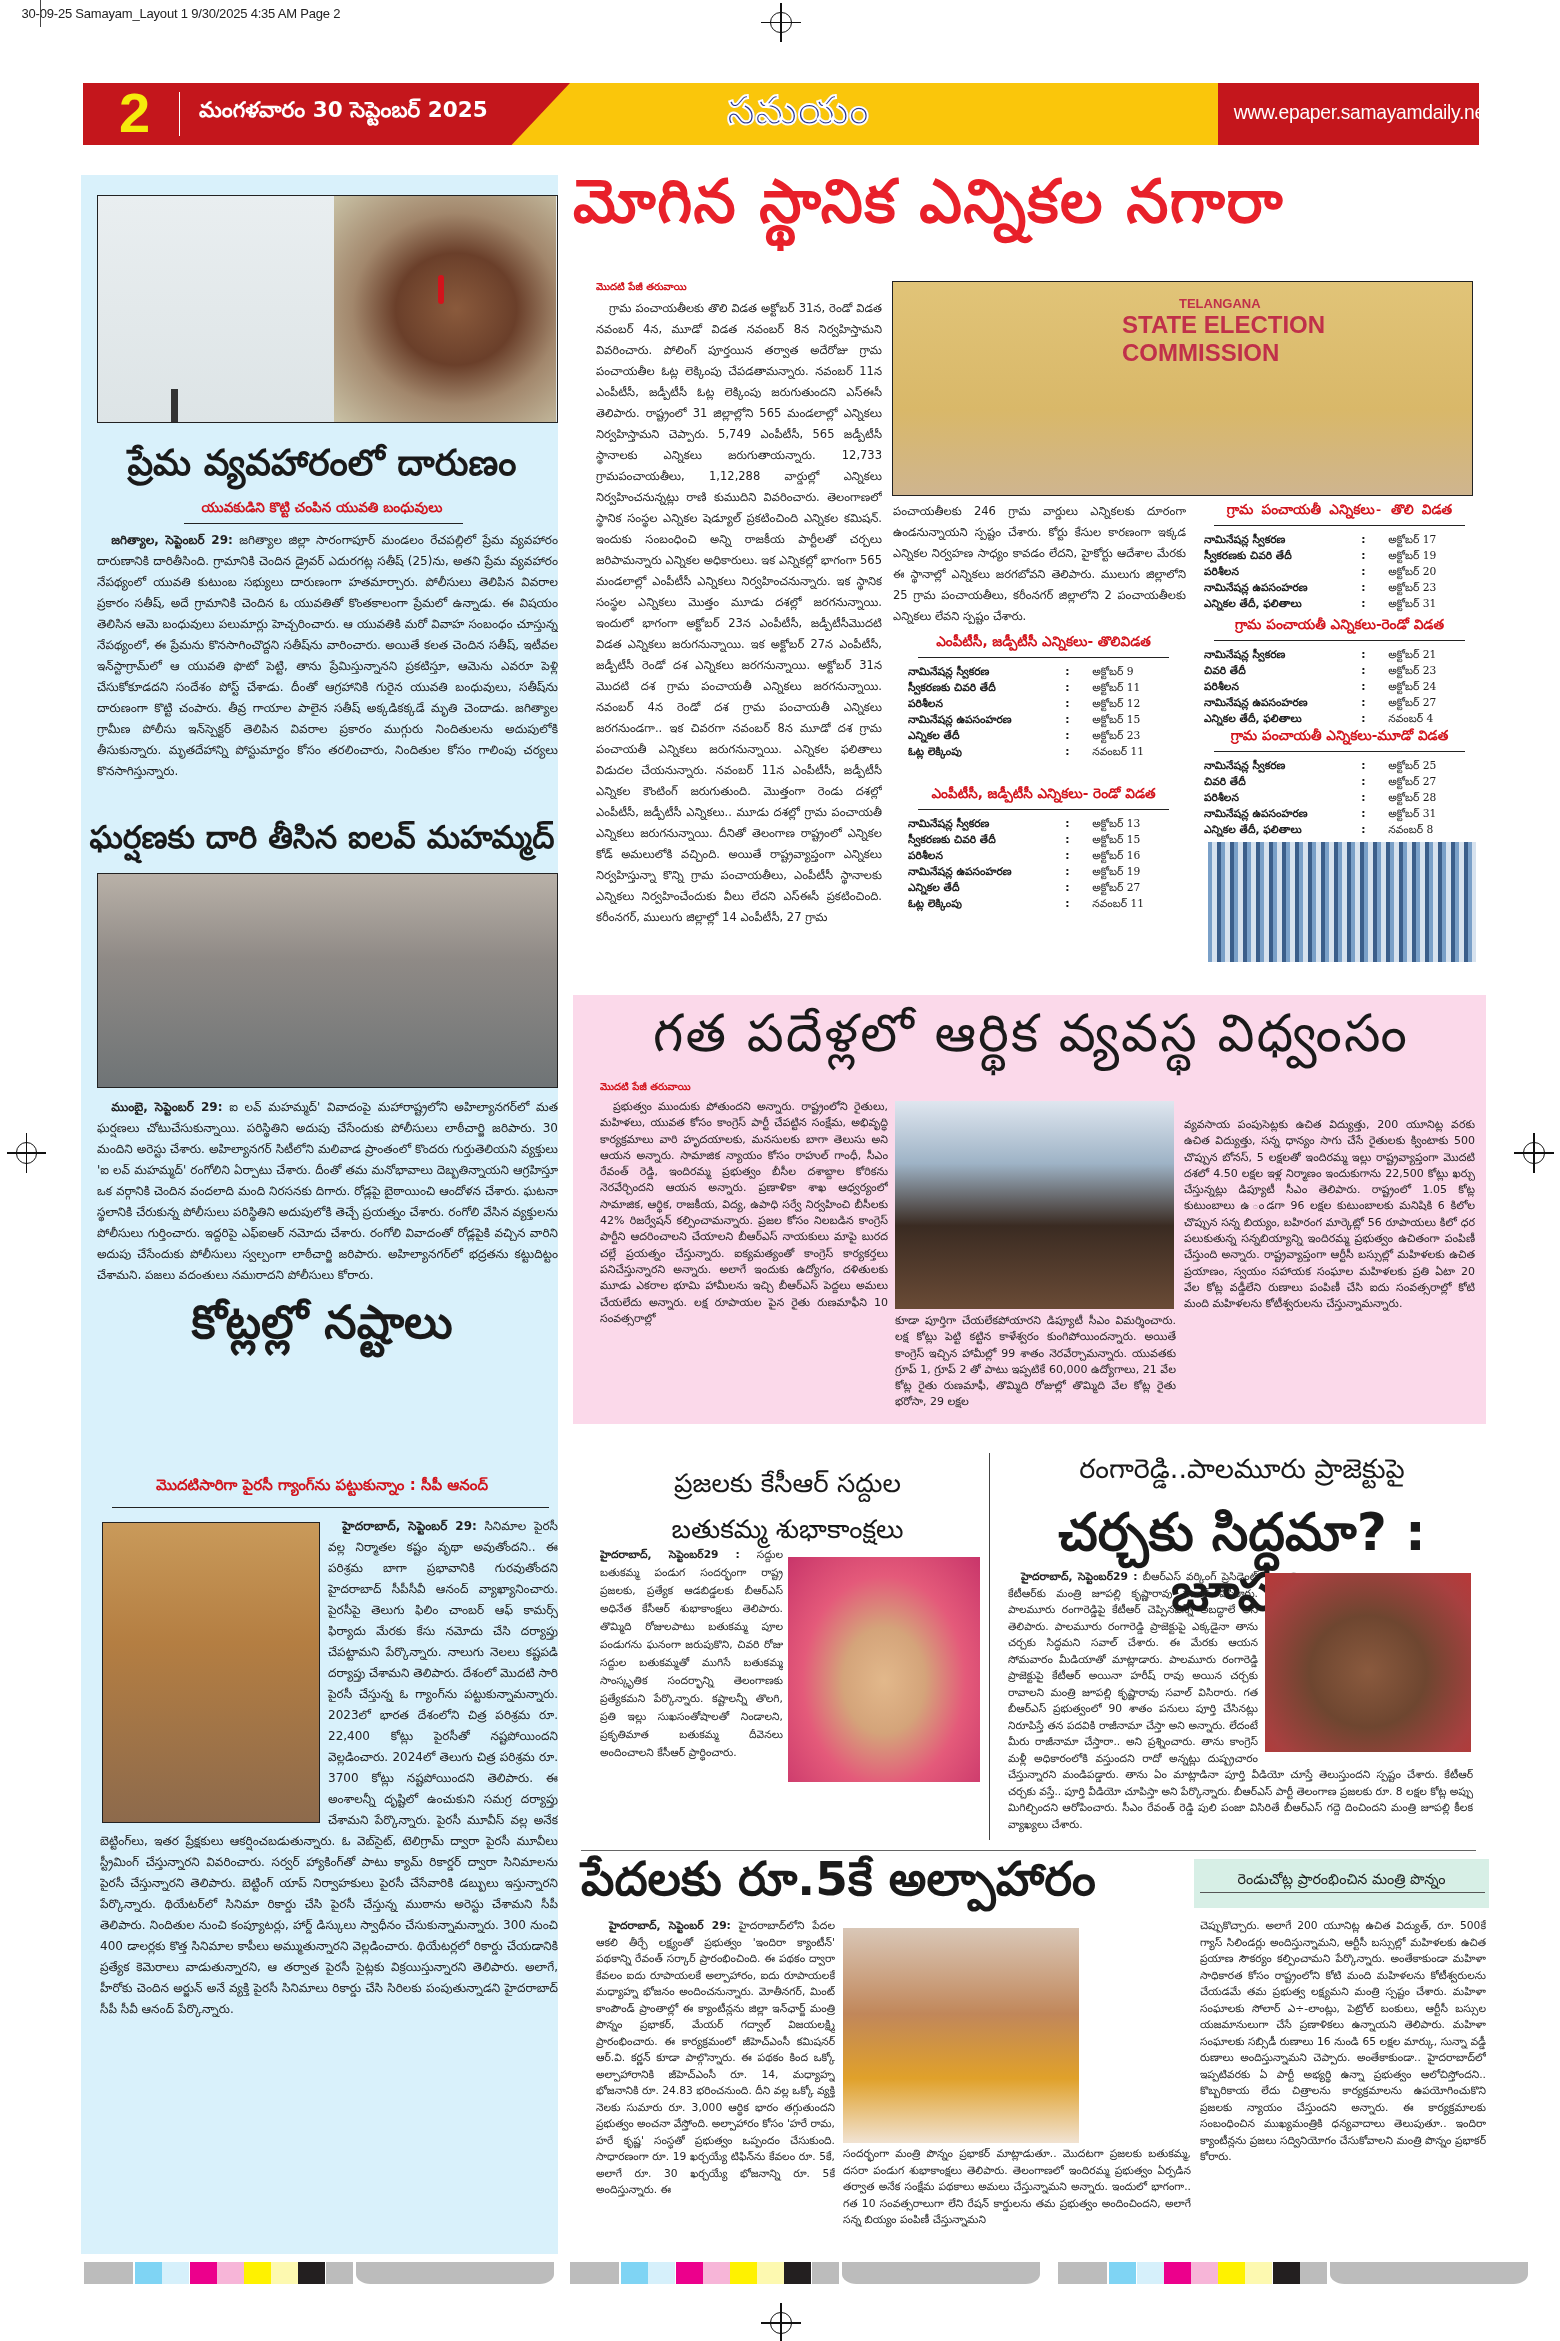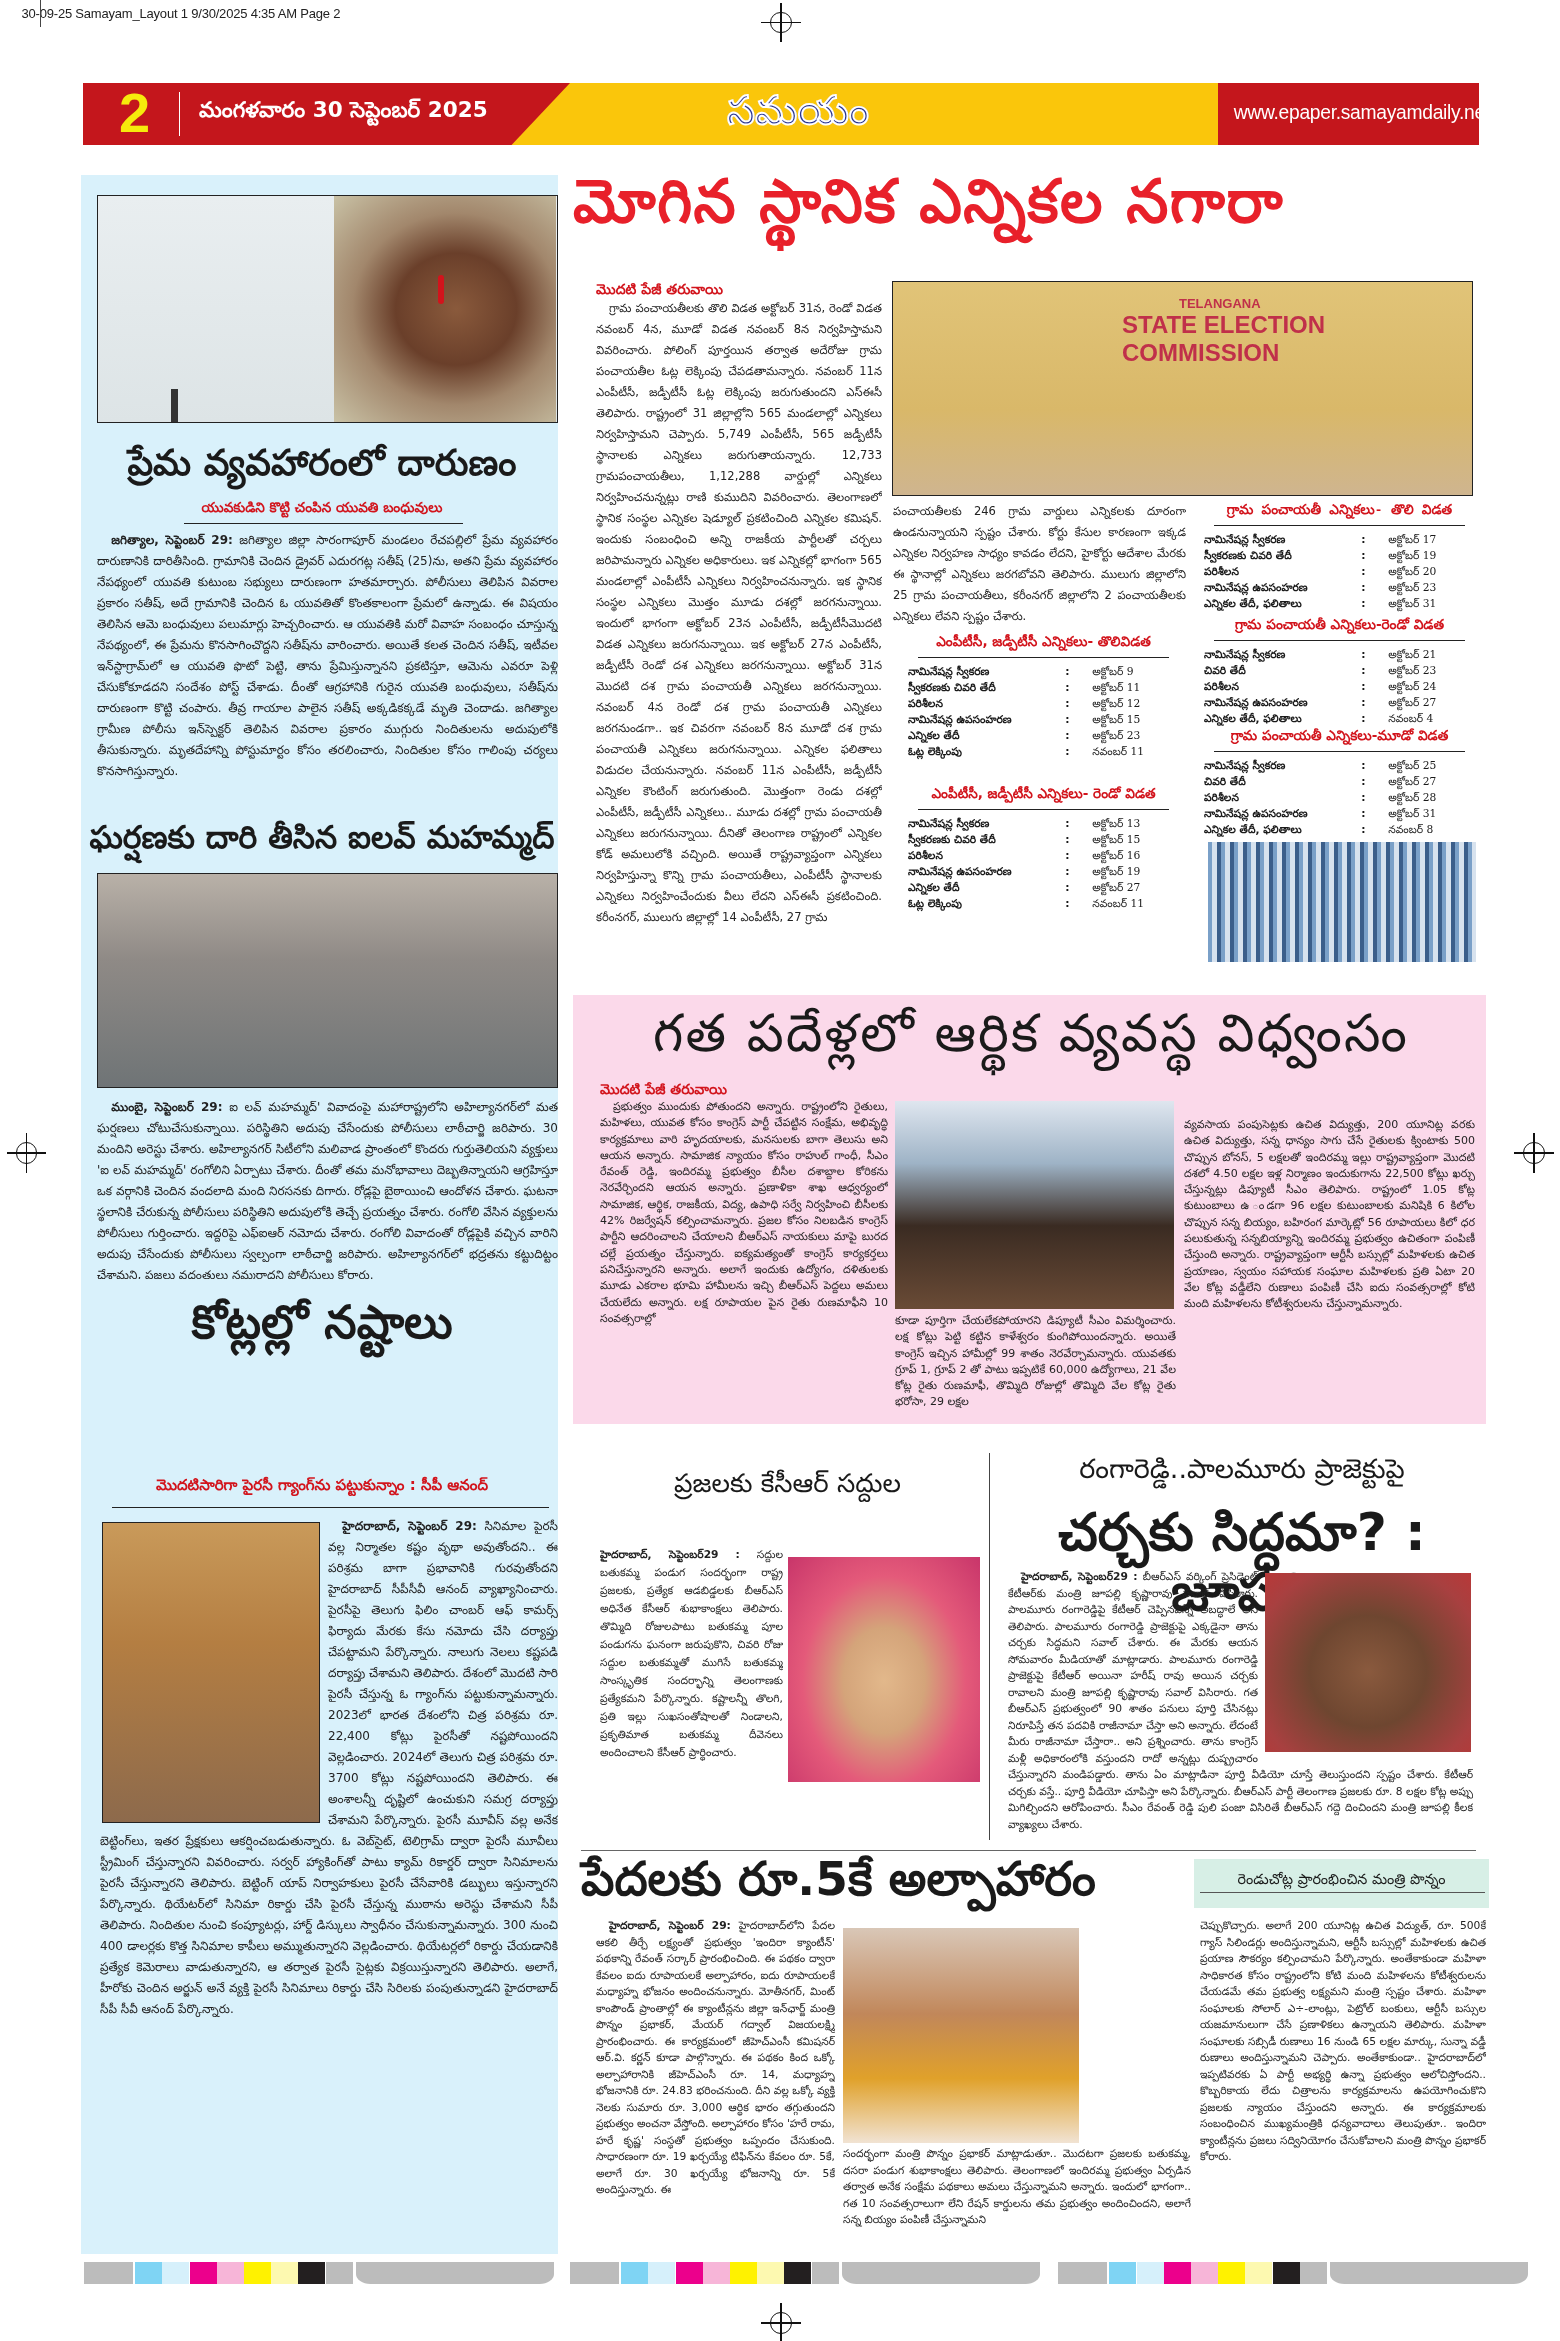--- a/index.html
+++ b/index.html
@@ -33,21 +33,21 @@
   .sign-km { font-size: 14.3px; font-weight: bold; margin-top: 8.6px; }
   .sign-pole { position: absolute; left: 73px; top: 193px; width: 7.2px; height: 36px; background: #333; }
   .ph-face { position: absolute; left: 236px; top: 0; width: 222px; height: 100%; background: radial-gradient(ellipse at 55% 50%, #8a5a3c 0%, #6a3f2a 35%, #a2876c 60%, #c9c2a6 100%); }
   .tilak { position: absolute; left: 340px; top: 79px; width: 5.7px; height: 29px; background: #d2141c; border-radius: 2.9px; }
 
   .head-xl { position: absolute; font-family: "DejaVu Sans", sans-serif; font-weight: bold; color: #1a1a1a; text-align: center; line-height: 1.15; }
   .sub-red { position: absolute; font-family: "DejaVu Sans", sans-serif; font-weight: bold; color: #d2141c; text-align: center; }
   .rule { position: absolute; height: 1.4px; background: #222; }
   .body { position: absolute; font-family: "DejaVu Sans", sans-serif; font-size: 12px; line-height: 21px; color: #222; text-align: justify; overflow: hidden; }
   .dateline { font-weight: bold; }
-  .cont-tag { position: absolute; font-family: "DejaVu Sans", sans-serif; font-weight: bold; font-size: 14px; color: #d2141c; }
+  .cont-tag { position: absolute; font-family: "DejaVu Sans", sans-serif; font-weight: bold; font-size: 10px; color: #d2141c; }
 
   .ph-clash { background: linear-gradient(180deg, #b9b1a8 0%, #8f8a86 40%, #6f7476 100%); }
   .ph-cp { background: linear-gradient(180deg, #c99a5a 0%, #b47e42 40%, #8d6a4c 100%); }
 
   
   .big-red-head { position: absolute; left: 573px; top: 166px; width: 916px; text-align: left; font-family: "DejaVu Sans", sans-serif; font-weight: bold; font-size: 60px; color: #e8202a; letter-spacing: 1.4px; }
   .ph-sec { background: linear-gradient(180deg, #e1c478 0%, #d9b869 60%, #cfb58f 100%); }
   .sec-banner { position: absolute; left: 229px; top: 14.3px; font-family: Liberation Sans, sans-serif; font-weight: bold; font-size: 24px; color: #c0304a; }
   .sec-banner small { display: block; font-size: 13px; margin-left: 57px; }
 
@@ -315,20 +315,21 @@
 <div class="pink"></div>
 <div class="head-xl" style="left:573px; top:1004px; width:916px; font-size:52px; font-weight:normal; letter-spacing:2.1px;">గత పదేళ్లలో ఆర్థిక వ్యవస్థ విధ్వంసం</div>
 <div class="cont-tag" style="left:600px; top:1081px;">మొదటి పేజీ తరువాయి</div>
 <div class="body" style="left:600px; top:1099px; width:288px; height:322px; font-size:11px; line-height:16.3px; text-indent:13px;">ప్రభుత్వం ముందుకు పోతుందని అన్నారు. రాష్ట్రంలోని రైతులు, మహిళలు, యువత కోసం కాంగ్రెస్ పార్టీ చేపట్టిన సంక్షేమ, అభివృద్ధి కార్యక్రమాలు వారి హృదయాలకు, మనసులకు బాగా తెలుసు అని ఆయన అన్నారు. సామాజిక న్యాయం కోసం రాహుల్ గాంధీ, సీఎం రేవంత్ రెడ్డి, ఇందిరమ్మ ప్రభుత్వం బీసీల దశాబ్దాల కోరికను నెరవేర్చిందని ఆయన అన్నారు. ప్రణాళికా శాఖ ఆధ్వర్యంలో సామాజిక, ఆర్థిక, రాజకీయ, విద్య, ఉపాధి సర్వే నిర్వహించి బీసీలకు 42% రిజర్వేషన్ కల్పించామన్నారు. ప్రజల కోసం నిలబడిన కాంగ్రెస్ పార్టీని ఆదరించాలని చేయాలని బీఆర్ఎస్ నాయకులు మాపై బురద చల్లే ప్రయత్నం చేస్తున్నారు. ఐక్యమత్యంతో కాంగ్రెస్ కార్యకర్తలు పనిచేస్తున్నారని అన్నారు. అలాగే ఇందుకు ఉద్యోగం, దళితులకు మూడు ఎకరాల భూమి హామీలను ఇచ్చి బీఆర్ఎస్ పెద్దలు అమలు చేయలేదు అన్నారు. లక్ష రూపాయల పైన రైతు రుణమాఫీని 10 సంవత్సరాల్లో</div>
 <div class="photo ph-mallu" style="left:895px; top:1101px; width:279px; height:208px; border:none;"></div>
 <div class="body" style="left:895px; top:1313px; width:281px; height:109px; font-size:11px; line-height:16.3px;">కూడా పూర్తిగా చేయలేకపోయారని డిప్యూటీ సీఎం విమర్శించారు. లక్ష కోట్లు పెట్టి కట్టిన కాళేశ్వరం కుంగిపోయిందన్నారు. అయితే కాంగ్రెస్ ఇచ్చిన హామీల్లో 99 శాతం నెరవేర్చామన్నారు. యువతకు గ్రూప్ 1, గ్రూప్ 2 తో పాటు ఇప్పటికే 60,000 ఉద్యోగాలు, 21 వేల కోట్ల రైతు రుణమాఫీ, తొమ్మిది రోజుల్లో తొమ్మిది వేల కోట్ల రైతు భరోసా, 29 లక్షల</div>
 <div class="body" style="left:1184px; top:1117px; width:291px; height:305px; font-size:11px; line-height:16.3px;">వ్యవసాయ పంపుసెట్లకు ఉచిత విద్యుత్తు, 200 యూనిట్ల వరకు ఉచిత విద్యుత్తు, సన్న ధాన్యం సాగు చేసే రైతులకు క్వింటాకు 500 చొప్పున బోనస్, 5 లక్షలతో ఇందిరమ్మ ఇల్లు రాష్ట్రవ్యాప్తంగా మొదటి దశలో 4.50 లక్షల ఇళ్ల నిర్మాణం ఇందుకుగాను 22,500 కోట్లు ఖర్చు చేస్తున్నట్లు డిప్యూటీ సీఎం తెలిపారు. రాష్ట్రంలో 1.05 కోట్ల కుటుంబాలు ఉ ండగా 96 లక్షల కుటుంబాలకు మనిషికి 6 కిలోల చొప్పున సన్న బియ్యం, బహిరంగ మార్కెట్లో 56 రూపాయలు కిలో ధర పలుకుతున్న సన్నబియ్యాన్ని ఇందిరమ్మ ప్రభుత్వం ఉచితంగా పంపిణీ చేస్తుంది అన్నారు. రాష్ట్రవ్యాప్తంగా ఆర్టీసీ బస్సుల్లో మహిళలకు ఉచిత ప్రయాణం, స్వయం సహాయక సంఘాల మహిళలకు ప్రతి ఏటా 20 వేల కోట్ల వడ్డీలేని రుణాలు పంపిణీ చేసి ఐదు సంవత్సరాల్లో కోటి మంది మహిళలను కోటీశ్వరులను చేస్తున్నామన్నారు.</div>
 
 <div class="head-xl" style="left:573px; top:1460px; width:429px; font-size:26px; font-weight:normal; line-height:46px;">
   <div>ప్రజలకు కేసీఆర్ సద్దుల</div>
+  <div>బతుకమ్మ శుభాకాంక్షలు</div>
 </div>
 <div class="photo ph-kcr" style="left:788px; top:1557px; width:192px; height:225px; border:none;"></div>
 <div class="body" style="left:600px; top:1546px; width:183px; height:301px; font-size:10.7px; line-height:18px;">
   <span class="dateline">హైదరాబాద్, సెప్టెంబర్29 :</span>
   <span>సద్దుల బతుకమ్మ పండుగ సందర్భంగా రాష్ట్ర ప్రజలకు, ప్రత్యేక ఆడబిడ్డలకు బీఆర్ఎస్ అధినేత కేసీఆర్ శుభాకాంక్షలు తెలిపారు. తొమ్మిది రోజులపాటు బతుకమ్మ పూల పండుగను ఘనంగా జరుపుకొని, చివరి రోజు సద్దుల బతుకమ్మతో ముగిసే బతుకమ్మ సాంస్కృతిక సందర్భాన్ని తెలంగాణకు ప్రత్యేకమని పేర్కొన్నారు. కష్టాలన్నీ తొలగి, ప్రతి ఇల్లు సుఖసంతోషాలతో నిండాలని, ప్రకృతిమాత బతుకమ్మ దీవెనలు అందించాలని కేసీఆర్ ప్రార్థించారు.</span>
 </div>
 
 <div class="vrule" style="left:989px; top:1453px; height:387px; width:0.7px;"></div>
 
 <div class="head-xl" style="left:995px; top:1453px; width:494px; font-size:27px; font-weight:normal;">రంగారెడ్డి..పాలమూరు ప్రాజెక్టుపై</div>

